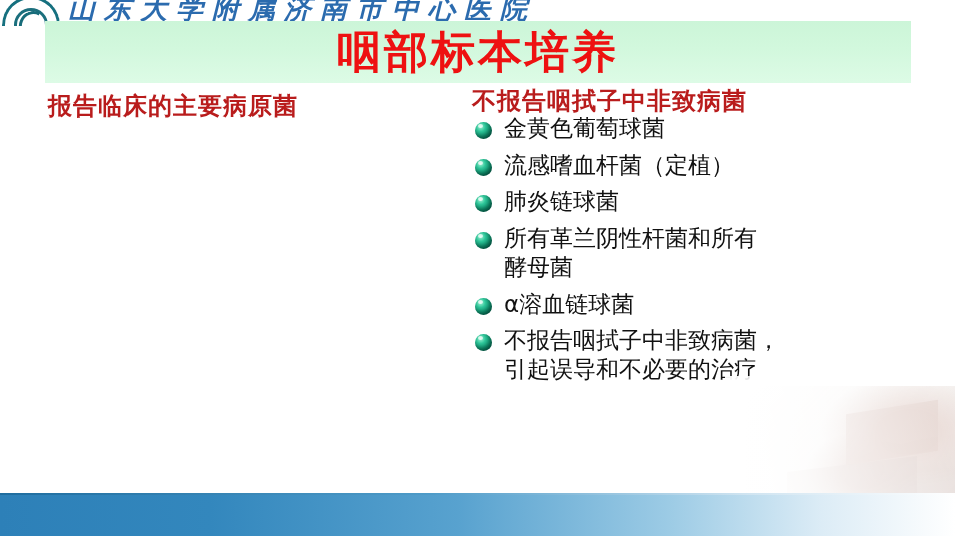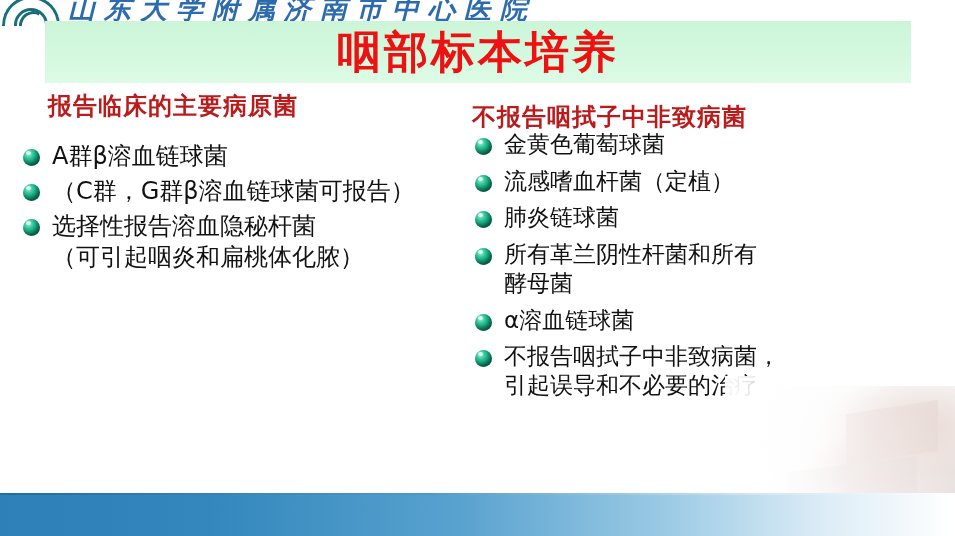--- a/index.html
+++ b/index.html
@@ -105,21 +105,21 @@
 
   .col-heading {
     font-size: 24px;
     font-weight: bold;
     color: #b91c1c;
     letter-spacing: 1px;
     white-space: nowrap;
     line-height: 1.1;
   }
   .col-left .col-heading  { margin-left: 30px; margin-top: 5px; }
-  .col-right .col-heading { margin-left: 2px;  margin-top: 16px; }
+  .col-right .col-heading { margin-left: 2px;  margin-top: 0px; }
 
   ul.bullets {
     list-style: none;
     margin: 0;
     padding: 0;
   }
   .col-left ul.bullets  { margin-top: 22px; }
   .col-right ul.bullets { }
 
   li.bullet {
@@ -230,35 +230,20 @@
   </div>
 
   <div class="title-banner">
     <div class="title-text">咽部标本培养</div>
   </div>
 
   <div class="columns">
 
     <div class="col col-left">
       <div class="col-heading">报告临床的主要病原菌</div>
-      <ul class="bullets">
-        <li class="bullet">
-          <span class="sphere"></span>
-          <span class="btext">A群β溶血链球菌</span>
-        </li>
-        <li class="bullet">
-          <span class="sphere"></span>
-          <span class="btext">（C群，G群β溶血链球菌可报告）</span>
-        </li>
-        <li class="bullet">
-          <span class="sphere"></span>
-          <span class="btext">选择性报告溶血隐秘杆菌
-（可引起咽炎和扁桃体化脓）</span>
-        </li>
-      </ul>
     </div>
 
     <div class="col col-right">
       <div class="col-heading">不报告咽拭子中非致病菌</div>
       <ul class="bullets">
         <li class="bullet">
           <span class="sphere"></span>
           <span class="btext">金黄色葡萄球菌</span>
         </li>
         <li class="bullet">

